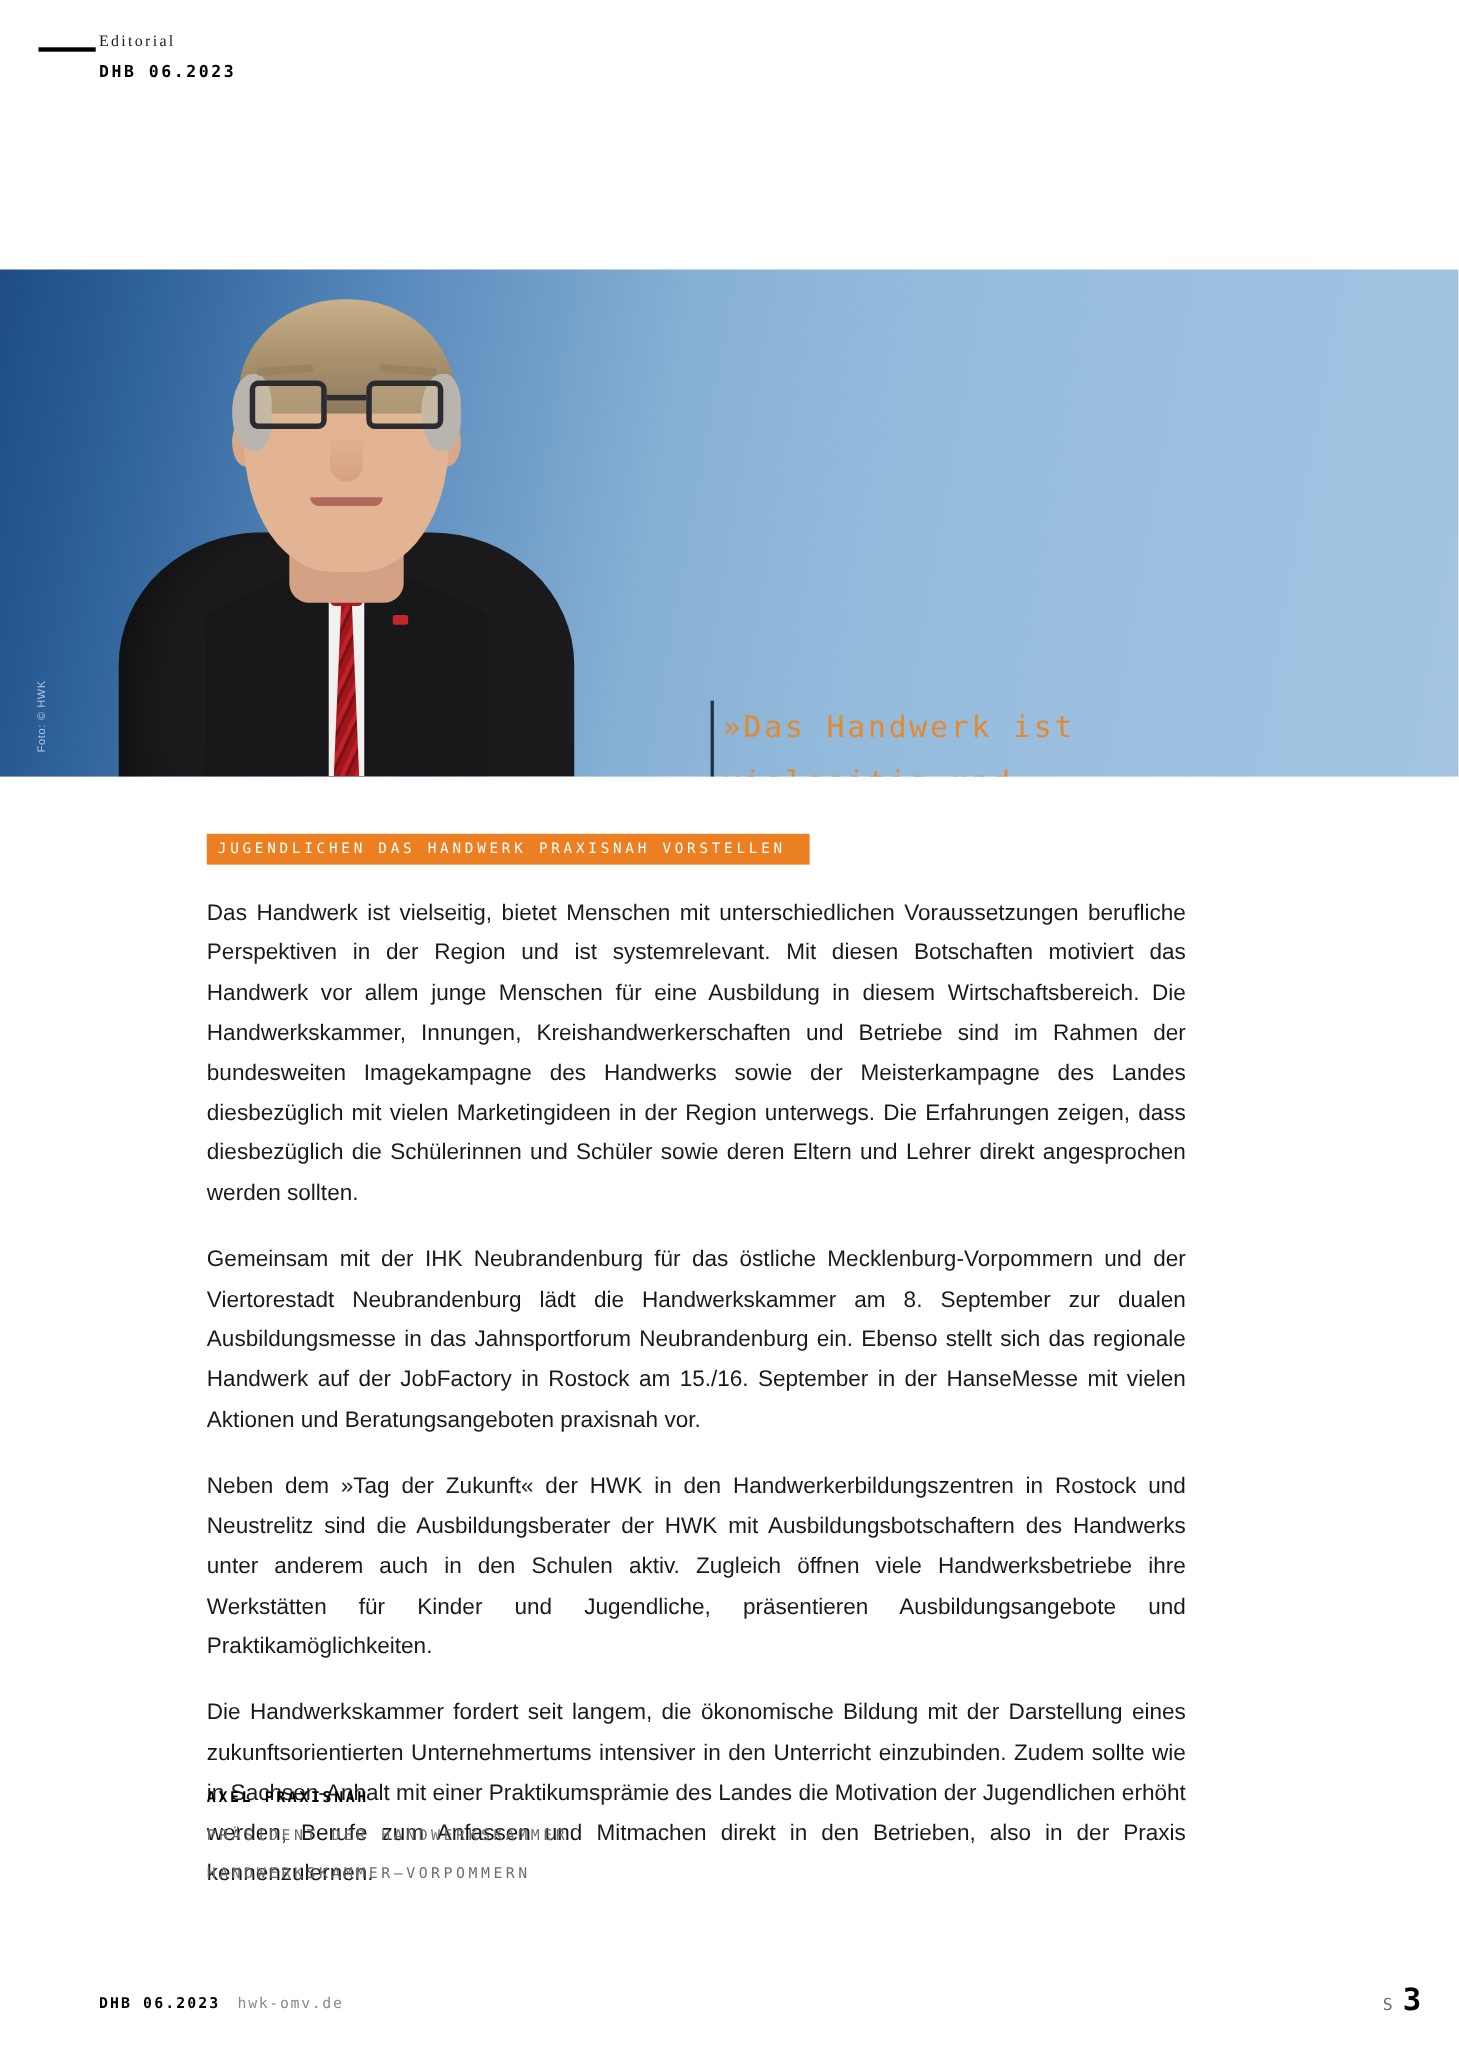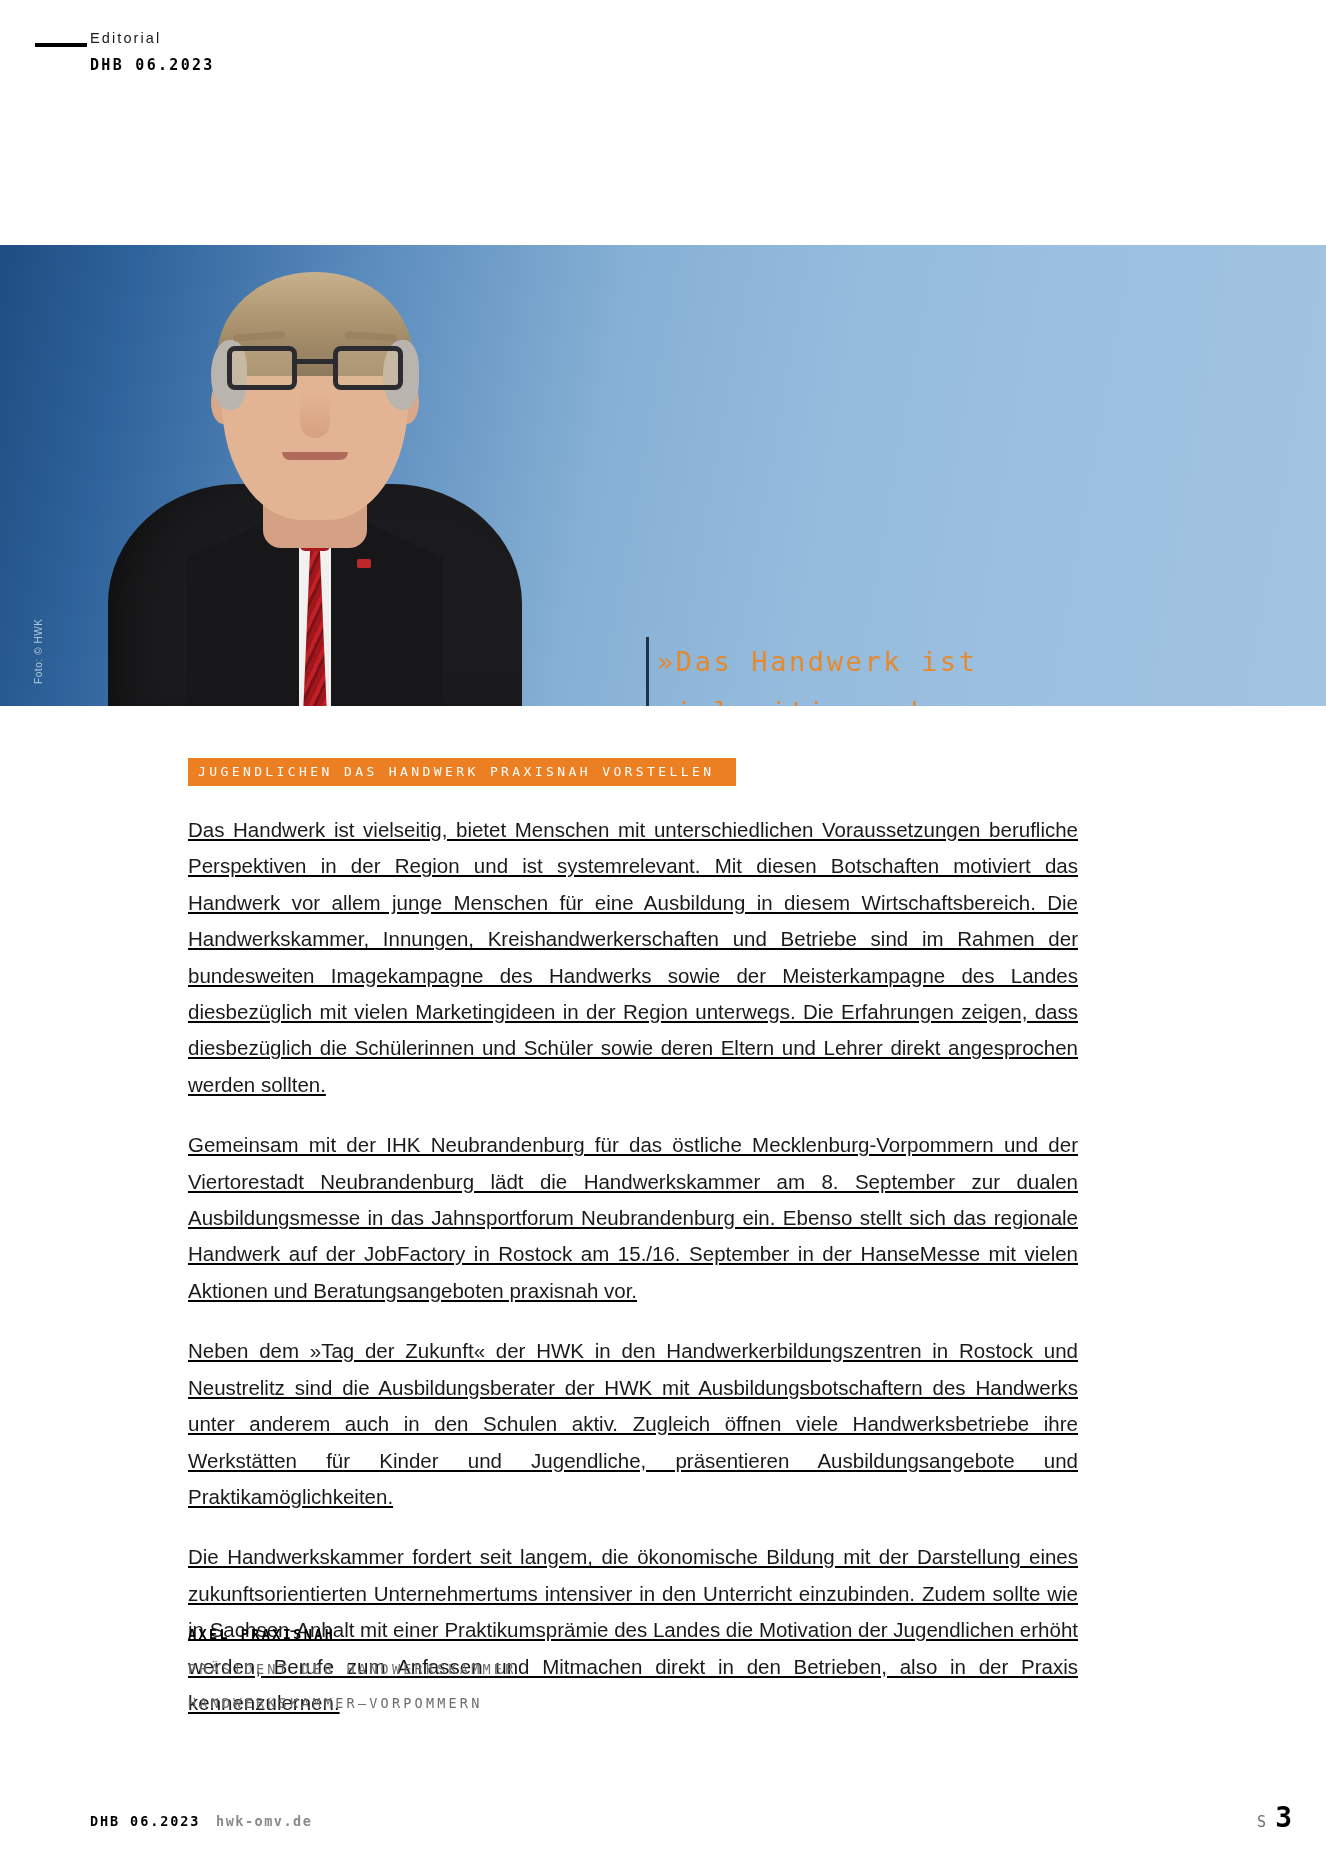--- a/index.html
+++ b/index.html
@@ -24,21 +24,21 @@
   }
   .masthead-rule {
     position: absolute;
     left: 35px; top: 43px;
     width: 52px; height: 4px;
     background: #000000;
   }
   .masthead-kicker {
     position: absolute;
     left: 90px; top: 30px;
-    font-family: Liberation Sans, sans-serif;
+    font-family: Liberation Serif, serif;
     font-size: 14.5px;
     font-weight: 400;
     letter-spacing: 2.1px;
     color: #1a1a1a;
     white-space: nowrap;
     text-align: center;
   }
   .masthead-issue {
     position: absolute;
     left: 90px; top: 56px;
@@ -262,21 +262,20 @@
     color: #ffffff;
     font-family: "DejaVu Sans Mono", monospace;
     font-size: 13px;
     font-weight: 400;
     letter-spacing: 3.4px;
     padding: 6px 22px 7px 10px;
     white-space: nowrap;
   }
   .body-copy {
     margin-top: 26px;
-    text-decoration: underline;
   }
   .para {
     font-family: "Liberation Sans Narrow", "Liberation Sans", sans-serif;
     font-stretch: condensed;
     font-size: 20.5px;
     line-height: 36.4px;
     color: #1a1a1a;
     text-align: justify;
     margin-bottom: 24px;
     hyphens: manual;
@@ -329,21 +328,21 @@
     font-weight: 700;
     letter-spacing: 1.9px;
     color: #000000;
     white-space: nowrap;
   }
   .footer-site {
     position: absolute;
     left: 216px; top: 24px;
     font-family: "DejaVu Sans Mono", monospace;
     font-size: 13.5px;
-    font-weight: 700;
+    font-weight: 400;
     letter-spacing: 1.5px;
     color: #8a8a8a;
     white-space: nowrap;
   }
   .footer-pagemark {
     position: absolute;
     right: 34px; top: 12px;
     display: flex;
     align-items: baseline;
     gap: 9px;

